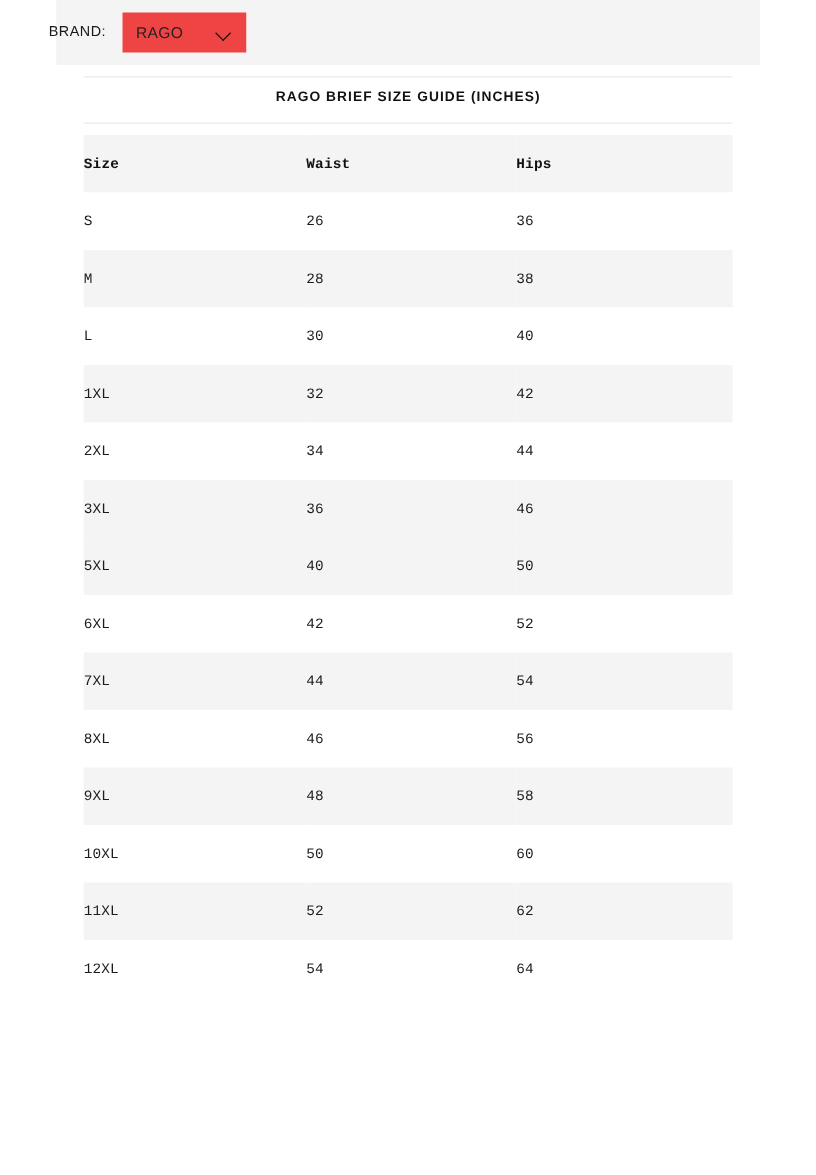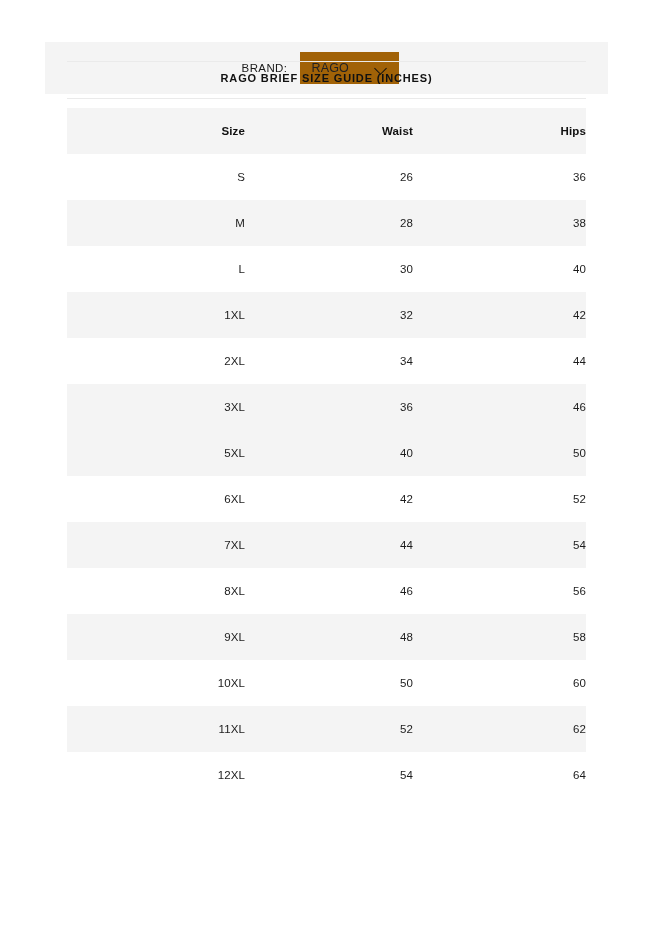--- a/index.html
+++ b/index.html
@@ -23,22 +23,21 @@
   
   .brand-banner {
     position: absolute;
     left: 45px;
     top: 0px;
     width: 563px;
     height: 52px;
     background: #f4f4f4;
     display: flex;
     align-items: center;
-    justify-content: center;
-    margin-top: 42px;
+    justify-content: flex-start;
   }
 
   .brand-row {
     display: flex;
     align-items: center;
     gap: 13px;
     transform: translateX(-6px);
   }
 
   .brand-label {
@@ -46,21 +45,21 @@
     font-weight: 400;
     letter-spacing: 0.4px;
     color: #1a1a1a;
     white-space: nowrap;
   }
 
   .brand-select {
     position: relative;
     width: 99px;
     height: 32px;
-    background: #a16207;
+    background: #ef4444;
     display: flex;
     align-items: center;
     padding: 0 9px 0 11px;
     cursor: pointer;
   }
 
   .brand-select-value {
     font-size: 12.5px;
     color: #222222;
     letter-spacing: 0.2px;
@@ -123,26 +122,27 @@
   }
 
   .size-table col.col-size  { width: 178px; }
   .size-table col.col-waist { width: 168px; }
   .size-table col.col-hips  { width: 173px; }
 
   .size-table th,
   .size-table td {
     height: 46px;
     padding: 0;
-    text-align: right;
+    text-align: left;
     vertical-align: middle;
     font-size: 11.5px;
     font-weight: 400;
     color: #1c1c1c;
     letter-spacing: 0.1px;
+    font-family: Liberation Mono, monospace;
   }
 
   .size-table thead tr { background: #f4f4f4; }
   .size-table th {
     font-weight: 700;
     font-size: 11.5px;
     letter-spacing: 0.15px;
     color: #111111;
   }
 

